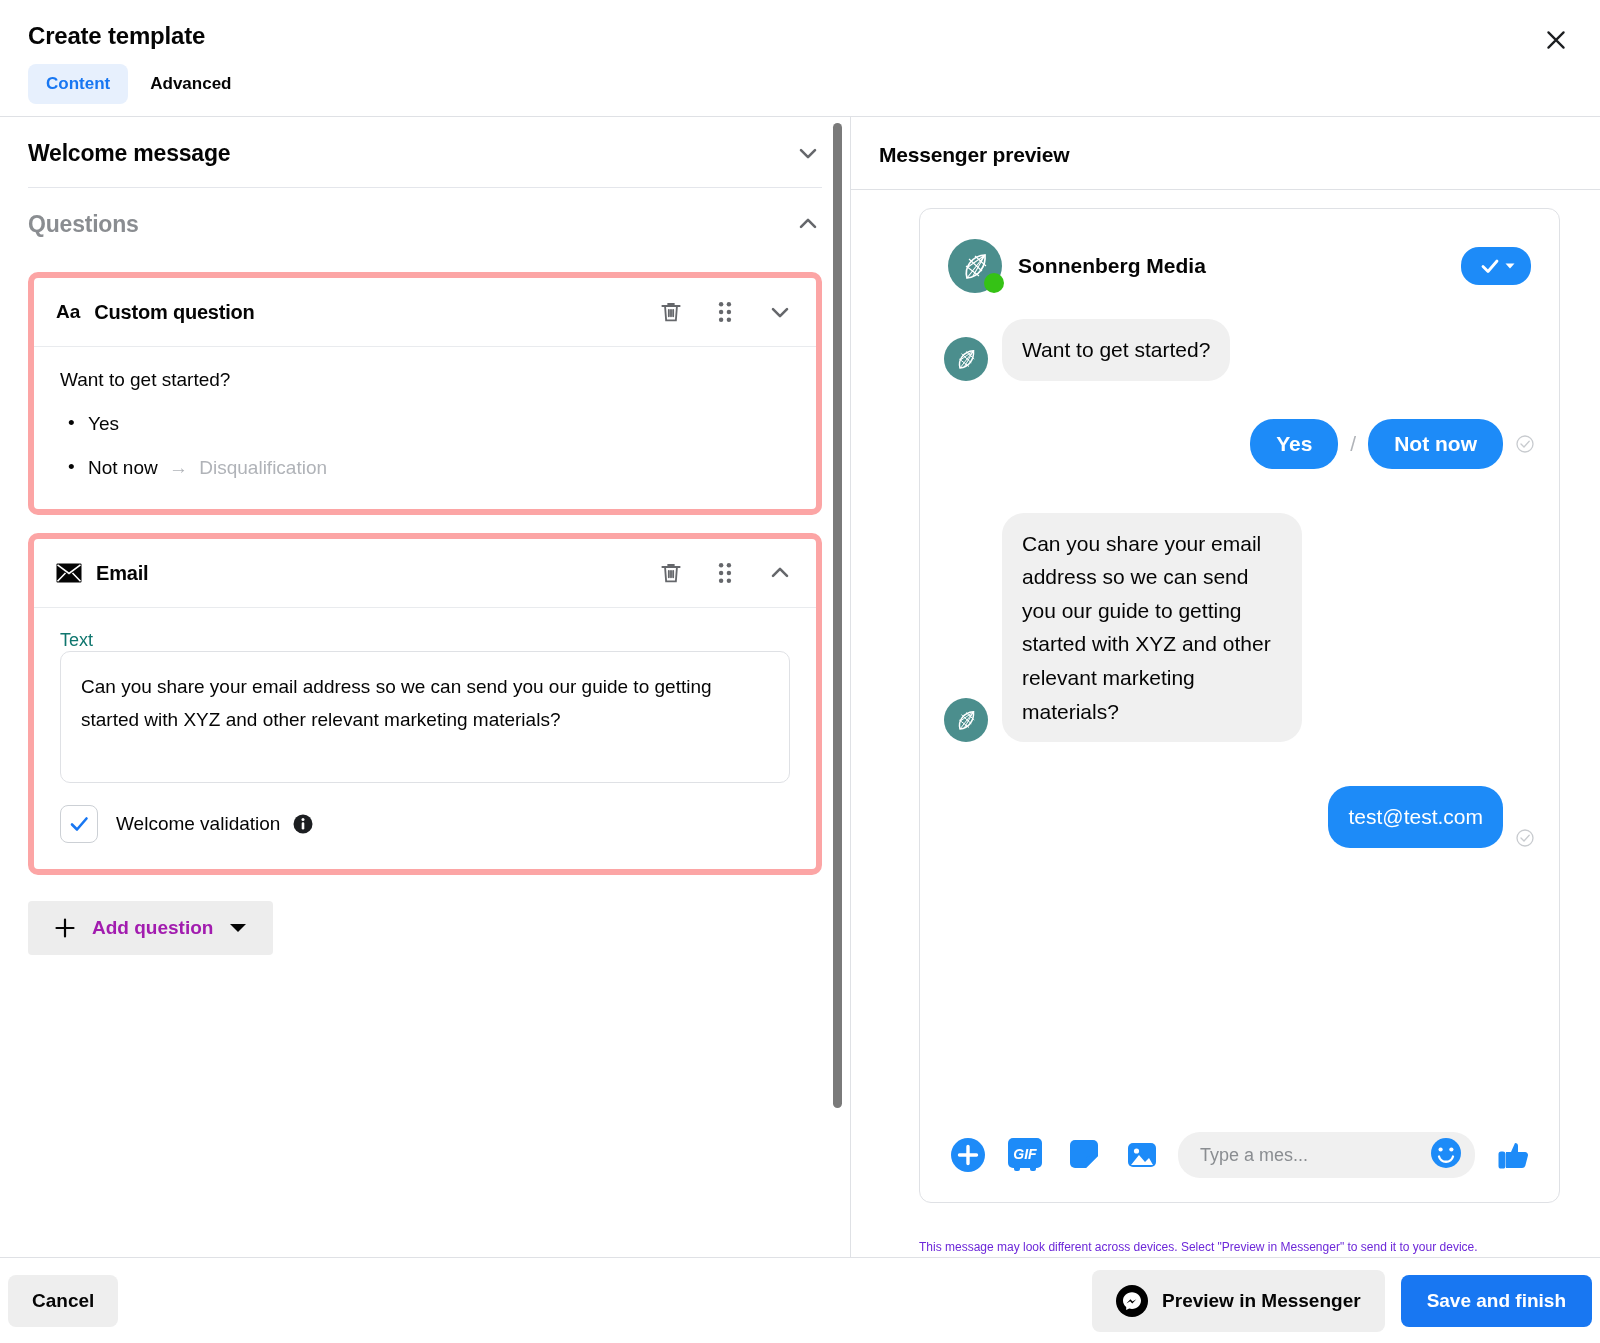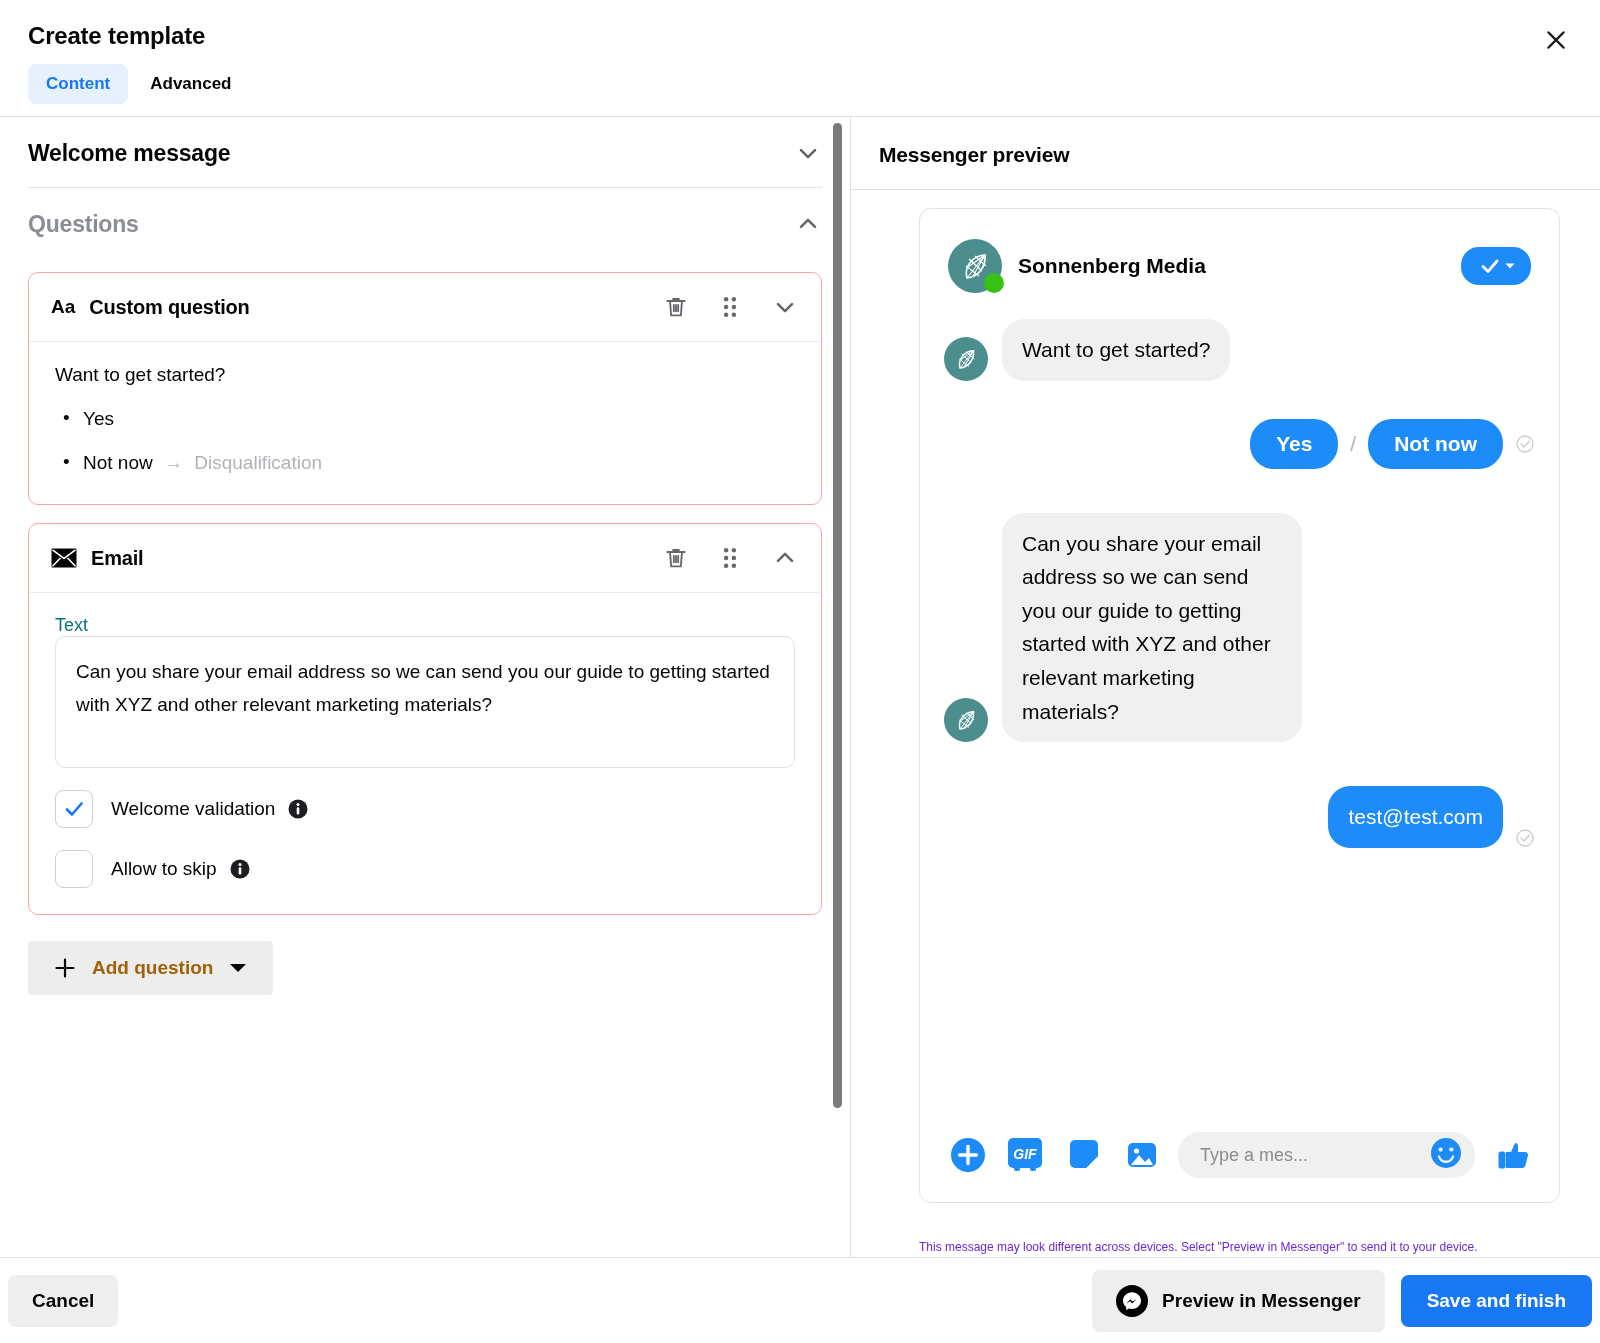--- a/index.html
+++ b/index.html
@@ -47,21 +47,21 @@
   .section-row {
     display: flex; align-items: center; justify-content: space-between;
     padding: 22px 0 20px 0; cursor: pointer;
   }
   .section-row.bordered { border-bottom: 1px solid #e4e6eb; }
   .section-title { font-size: 23px; font-weight: bold; color: #050505; letter-spacing:-0.2px; }
   .section-title.muted { color: #8a8d91; }
   .chev { color: #65676b; display:flex; align-items:center; }
 
   
-  .qcard { border: 1px solid #fca5a5; border-radius: 10px; margin-top: 14px; background: #fff; }
+  .qcard { border: 6px solid #fca5a5; border-radius: 10px; margin-top: 14px; background: #fff; }
   .qcard-head {
     display: flex; align-items: center; padding: 20px 22px;
     border-bottom: 1px solid #e9ebee;
   }
   .qtype-icon { font-size: 19px; font-weight: bold; color:#050505; margin-right: 14px; display:flex; align-items:center; }
   .qcard-title { font-size: 20px; font-weight: bold; color: #050505; flex: 1 1 auto; letter-spacing:-0.2px; }
   .qhead-actions { display: flex; align-items: center; gap: 30px; color: #65676b; }
   .icon-btn { background: none; border: none; cursor: pointer; color: #65676b; display:flex; align-items:center; padding:0; }
 
   .qcard-body { padding: 22px 26px 26px 26px; }
@@ -85,21 +85,21 @@
     width: 38px; height: 38px; border: 1px solid #ccd0d5; border-radius: 8px;
     display: flex; align-items: center; justify-content: center; cursor: pointer; background:#fff;
     flex: 0 0 auto;
   }
   .checkrow-label { font-size: 19px; color: #050505; margin-left: 18px; }
   .info-icon { margin-left: 12px; display: inline-flex; align-items: center; vertical-align: middle; }
 
   .add-question {
     margin-top: 26px; display: inline-flex; align-items: center; gap: 16px;
     background: #ededed; border: none; border-radius: 4px; padding: 16px 26px;
-    font-size: 19px; font-weight: bold; color: #a16207; cursor: pointer;
+    font-size: 19px; font-weight: bold; color: #a21caf; cursor: pointer;
     font-family: "Liberation Sans", sans-serif;
   }
 
   
   .right-pane { flex: 1 1 auto; display: flex; flex-direction: column; min-width: 0; background:#fff; }
   .right-head { padding: 26px 28px 22px 28px; border-bottom: 1px solid #dfe1e5; }
   .right-head-title { font-size: 21px; font-weight: bold; color: #050505; letter-spacing:-0.2px; }
   .right-content { flex: 1 1 auto; padding: 18px 40px 0 68px; overflow: hidden; }
 
   .phone-card {
@@ -304,31 +304,20 @@
               <span class="checkrow-label">Welcome validation</span>
               <span class="info-icon">
                 <svg width="22" height="22" viewBox="0 0 22 22">
                   <circle cx="11" cy="11" r="9.5" fill="#1c1e21"></circle>
                   <circle cx="11" cy="6.6" r="1.5" fill="#fff"></circle>
                   <rect x="9.7" y="9.3" width="2.6" height="7.2" rx="1.3" fill="#fff"></rect>
                 </svg>
               </span>
             </div>
 
-            <div class="checkrow">
-              <span class="checkbox"></span>
-              <span class="checkrow-label">Allow to skip</span>
-              <span class="info-icon">
-                <svg width="22" height="22" viewBox="0 0 22 22">
-                  <circle cx="11" cy="11" r="9.5" fill="#1c1e21"></circle>
-                  <circle cx="11" cy="6.6" r="1.5" fill="#fff"></circle>
-                  <rect x="9.7" y="9.3" width="2.6" height="7.2" rx="1.3" fill="#fff"></rect>
-                </svg>
-              </span>
-            </div>
           </div>
         </div>
 
         <button class="add-question">
           <svg width="22" height="22" viewBox="0 0 22 22">
             <path d="M11 2.5V19.5M2.5 11H19.5" stroke="#050505" stroke-width="2.2" stroke-linecap="round"></path>
           </svg>
           <span>Add question</span>
           <svg width="18" height="12" viewBox="0 0 18 12">
             <path d="M1 2 L9 10 L17 2 Z" fill="#050505"></path>

